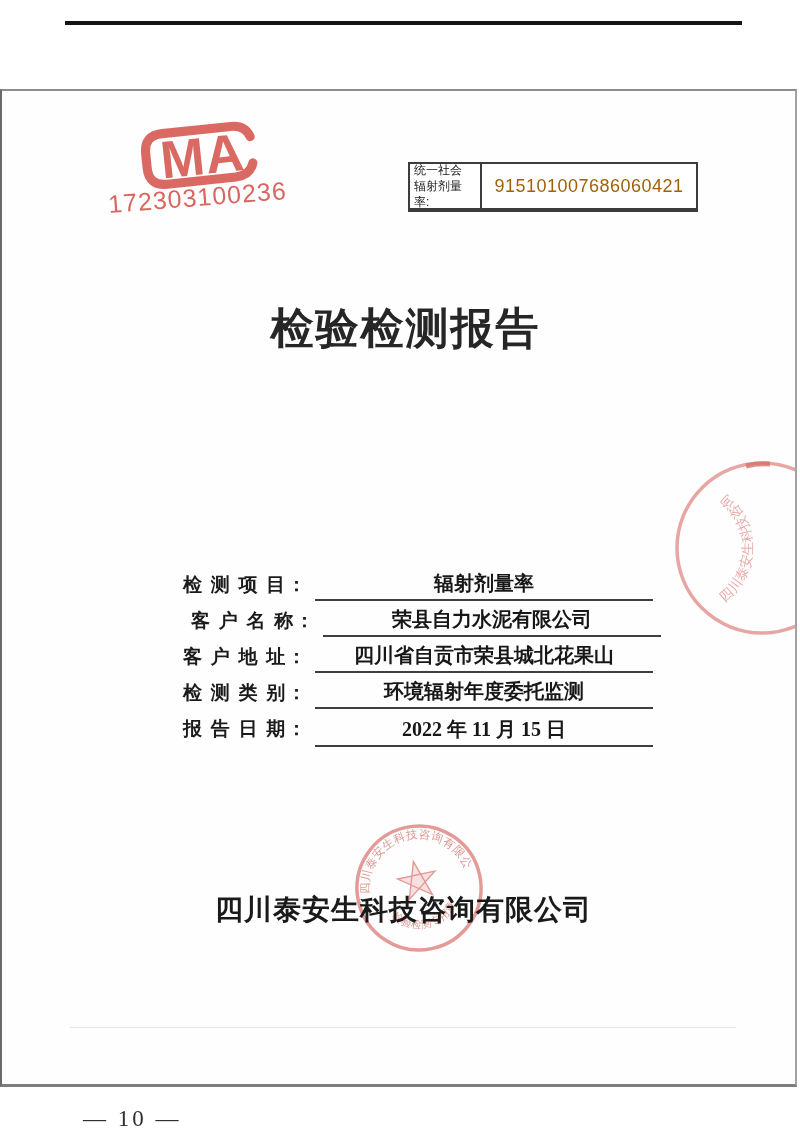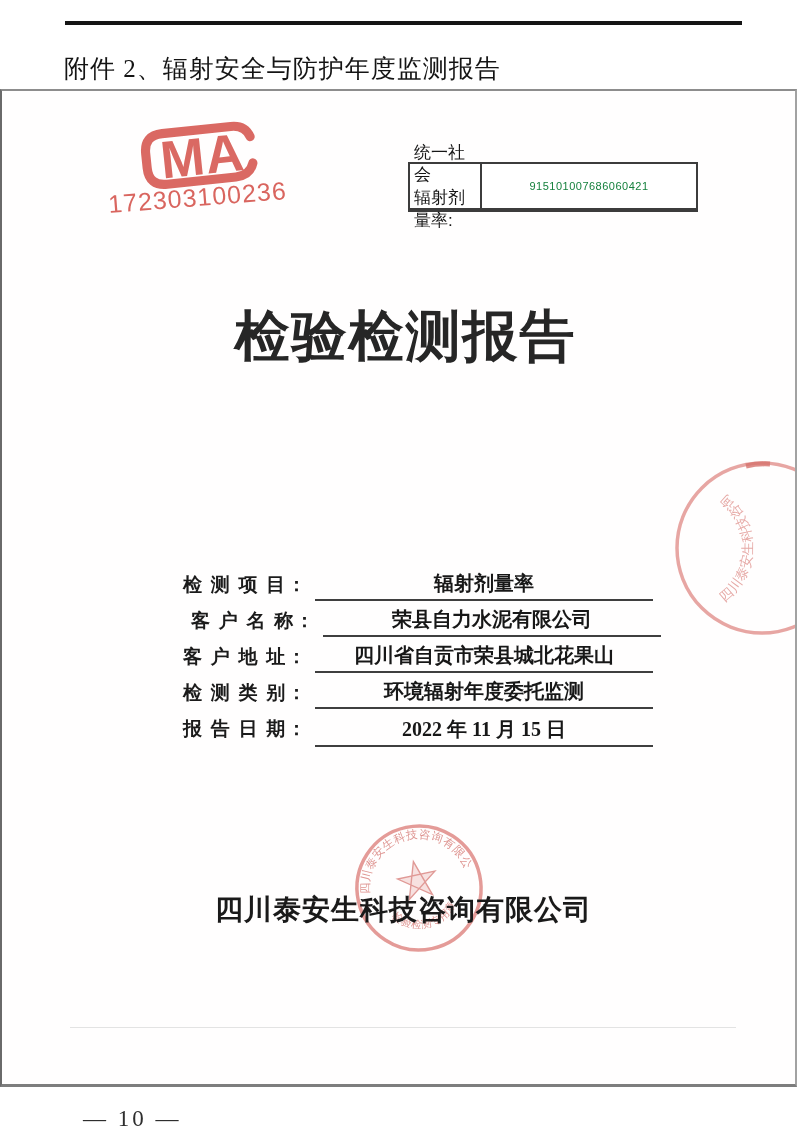--- a/index.html
+++ b/index.html
@@ -21,26 +21,26 @@
   .cma-ma{font-family:"Liberation Sans","DejaVu Sans",sans-serif;font-weight:bold;font-size:52px;fill:#d5554e;letter-spacing:1px;}
   .cma-number{position:absolute;left:106px;top:92px;font-family:"Liberation Sans","DejaVu Sans",sans-serif;
     font-size:25px;color:#d5554e;letter-spacing:1px;transform:rotate(-4.5deg);opacity:.9;white-space:nowrap;}
 
   
   .info-table{position:absolute;left:406px;top:71px;width:290px;border:2px solid #3c3c3c;box-sizing:border-box;background:#fff;}
   .it-row{display:flex;}
   .it-row1{height:44px;border-bottom:2px solid #3c3c3c;}
   .it-row2{height:26px;}
   .it-label{width:72px;box-sizing:border-box;border-right:2px solid #3c3c3c;padding:2px 3px 0 4px;
-    font-family:"Liberation Sans","DejaVu Sans",sans-serif;font-size:17px;line-height:1.33;color:#161616;display:flex;flex-direction:column;justify-content:center;}
+    font-family:"Liberation Sans","DejaVu Sans",sans-serif;font-size:12px;line-height:1.33;color:#161616;display:flex;flex-direction:column;justify-content:center;}
   .it-value{flex:1;display:flex;align-items:center;justify-content:center;
-    font-family:"Liberation Sans","DejaVu Sans",sans-serif;font-size:11px;letter-spacing:.5px;color:#15803d;}
+    font-family:"Liberation Sans","DejaVu Sans",sans-serif;font-size:18px;letter-spacing:.5px;color:#a16207;}
 
   .doc-title{position:absolute;left:0;top:209px;width:100%;text-align:center;text-indent:14px;
-    font-size:55px;font-weight:bold;letter-spacing:2px;color:#262626;white-space:nowrap;}
+    font-size:43px;font-weight:bold;letter-spacing:2px;color:#262626;white-space:nowrap;}
   .report-no{position:absolute;left:0;top:291px;width:100%;text-align:center;text-indent:12px;
     font-size:20px;font-weight:bold;letter-spacing:.5px;color:#1d1d1d;white-space:nowrap;}
 
   
   .form-row{position:absolute;left:173px;width:470px;height:36px;}
   .fr1{top:479px;} .fr2{top:515px;margin-left:8px;} .fr3{top:551px;} .fr4{top:587px;} .fr5{top:623px;}
   .f-label{position:absolute;left:8px;top:2px;font-size:19px;font-weight:bold;letter-spacing:2px;color:#1b1b1b;white-space:pre;}
   .f-colon{position:absolute;left:112px;top:2px;font-size:19px;font-weight:bold;color:#1b1b1b;}
   .f-value{position:absolute;left:140px;top:0;width:338px;height:31px;box-sizing:border-box;
     text-align:center;font-size:20px;font-weight:bold;color:#171717;border-bottom:2px solid #3f3f3f;line-height:26px;white-space:nowrap;}
@@ -63,21 +63,20 @@
 
   .page-number{position:absolute;left:83px;top:1106px;font-size:23px;letter-spacing:3px;color:#2e2e2e;white-space:nowrap;}
 </style>
 </head>
 <body>
 
 <div class="canvas">
 
   <div class="top-rule"></div>
 
-  <div class="attachment-header">附件 2、辐射安全与防护年度监测报告</div>
 
   <div class="scan-page">
 
     <svg class="cma-logo" viewBox="0 0 126 66">
       <path class="cma-c" d="M112 20 Q108 8 94 8 L26 8 Q8 8 8 26 L8 40 Q8 58 26 58 L94 58 Q108 58 112 46"></path>
       <text class="cma-ma" x="22" y="52">MA</text>
     </svg>
     <div class="cma-number">172303100236</div>
 
     <div class="info-table">

